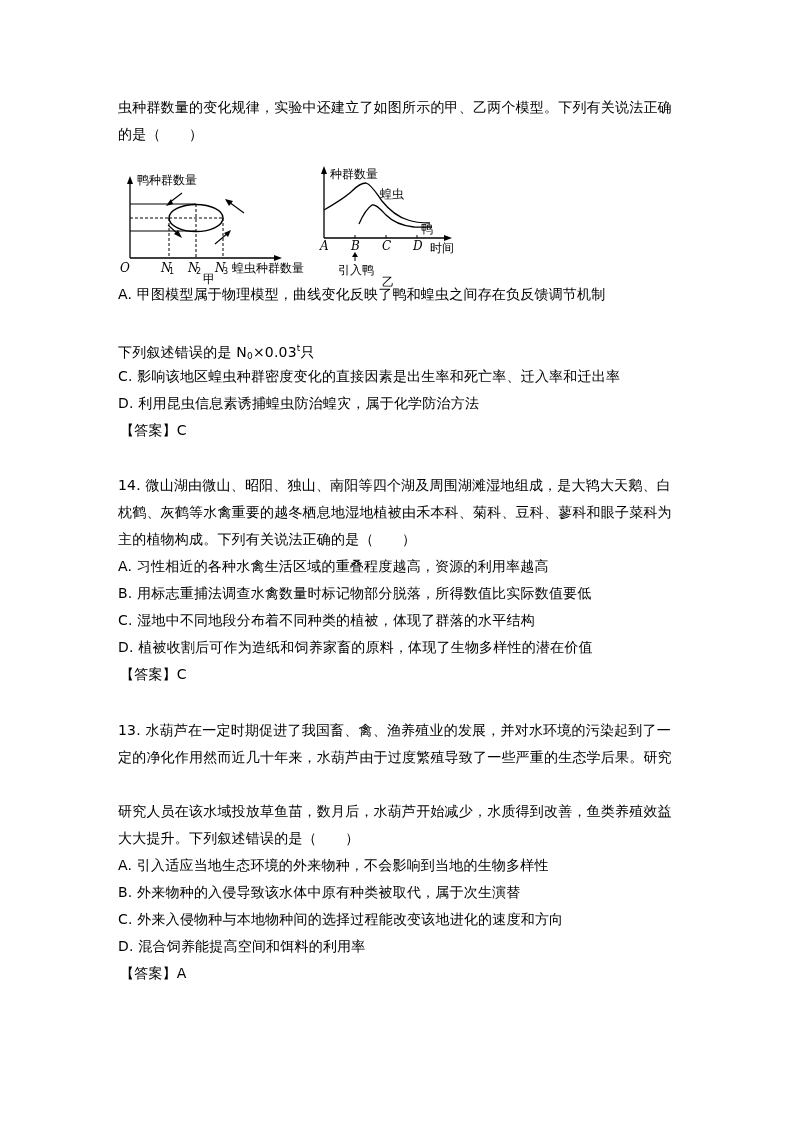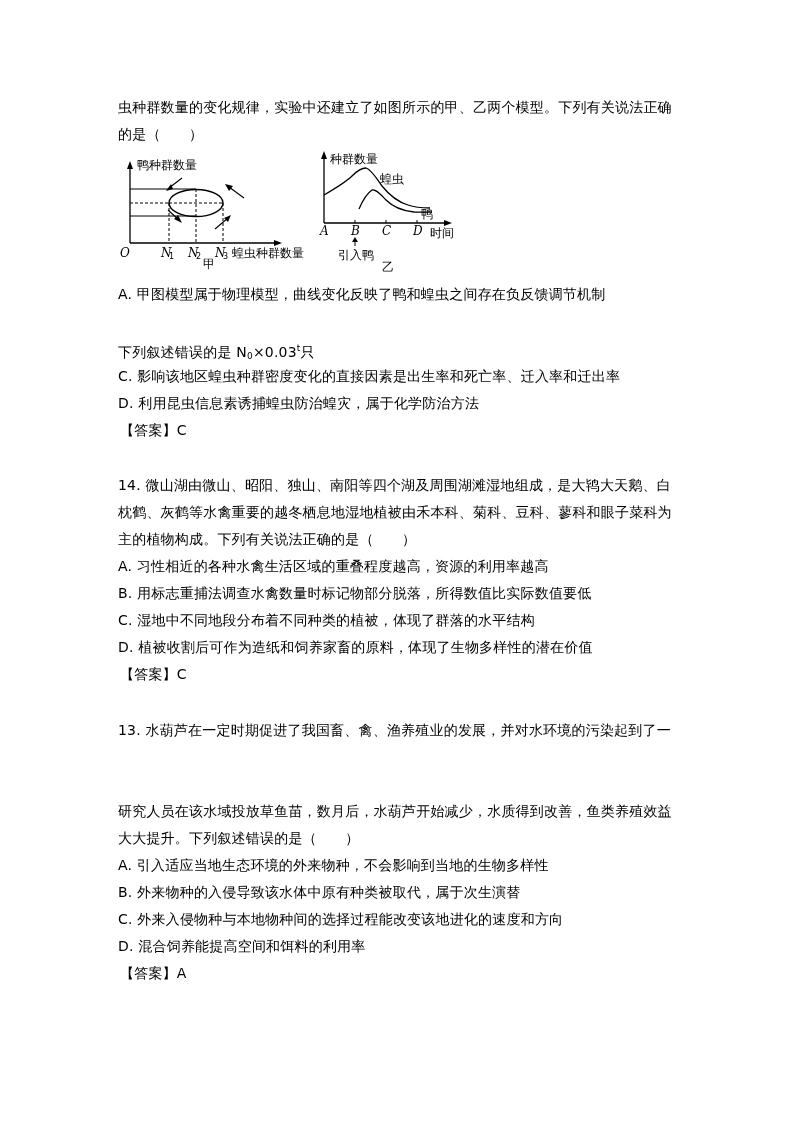--- a/index.html
+++ b/index.html
@@ -3,21 +3,21 @@
 <meta charset="utf-8">
 <style>
   html, body { margin: 0; padding: 0; background: #ffffff; }
   body { width: 794px; height: 1123px; position: relative; overflow: hidden;
          font-family: "DejaVu Sans", "Liberation Sans", sans-serif; color: #000; }
   .page { position: absolute; left: 0; top: 0; width: 794px; height: 1123px; background: #fff; }
   .line { position: absolute; left: 118px; font-size: 14px; line-height: 18px; white-space: nowrap; letter-spacing: 0.2px; text-align: center; }
   .ans { left: 120px; }
   .sub { font-size: 9px; vertical-align: -2px; }
   .sup { font-size: 9px; vertical-align: 6px; }
-  .figure { position: absolute; }
+  .figure { position: absolute; margin-top: 15px; }
   svg text { font-family: "DejaVu Sans", sans-serif; }
   svg .ital { font-family: "DejaVu Serif", serif; font-style: italic; }
 </style>
 </head>
 <body>
 
 <div class="page">
 
   <div class="line" style="top:98px">虫种群数量的变化规律，实验中还建立了如图所示的甲、乙两个模型。下列有关说法正确</div>
   <div class="line" style="top:125px">的是（　　）</div>
@@ -104,20 +104,21 @@
   <div class="line" style="top:476px">14. 微山湖由微山、昭阳、独山、南阳等四个湖及周围湖滩湿地组成，是大鸨大天鹅、白</div>
   <div class="line" style="top:503px">枕鹤、灰鹤等水禽重要的越冬栖息地湿地植被由禾本科、菊科、豆科、蓼科和眼子菜科为</div>
   <div class="line" style="top:530px">主的植物构成。下列有关说法正确的是（　　）</div>
   <div class="line" style="top:557px">A. 习性相近的各种水禽生活区域的重叠程度越高，资源的利用率越高</div>
   <div class="line" style="top:584px">B. 用标志重捕法调查水禽数量时标记物部分脱落，所得数值比实际数值要低</div>
   <div class="line" style="top:638px">D. 植被收割后可作为造纸和饲养家畜的原料，体现了生物多样性的潜在价值</div>
   <div class="line" style="top:611px">C. 湿地中不同地段分布着不同种类的植被，体现了群落的水平结构</div>
   <div class="line ans" style="top:665px">【答案】C</div>
 
   <div class="line" style="top:721px">13. 水葫芦在一定时期促进了我国畜、禽、渔养殖业的发展，并对水环境的污染起到了一</div>
+  <div class="line" style="top:748px">定的净化作用然而近几十年来，水葫芦由于过度繁殖导致了一些严重的生态学后果。研究</div>
   <div class="line" style="top:802px">研究人员在该水域投放草鱼苗，数月后，水葫芦开始减少，水质得到改善，鱼类养殖效益</div>
   <div class="line" style="top:829px">大大提升。下列叙述错误的是（　　）</div>
   <div class="line" style="top:856px">A. 引入适应当地生态环境的外来物种，不会影响到当地的生物多样性</div>
   <div class="line" style="top:883px">B. 外来物种的入侵导致该水体中原有种类被取代，属于次生演替</div>
   <div class="line" style="top:910px">C. 外来入侵物种与本地物种间的选择过程能改变该地进化的速度和方向</div>
   <div class="line" style="top:937px">D. 混合饲养能提高空间和饵料的利用率</div>
   <div class="line ans" style="top:964px">【答案】A</div>
 
 </div>
 

